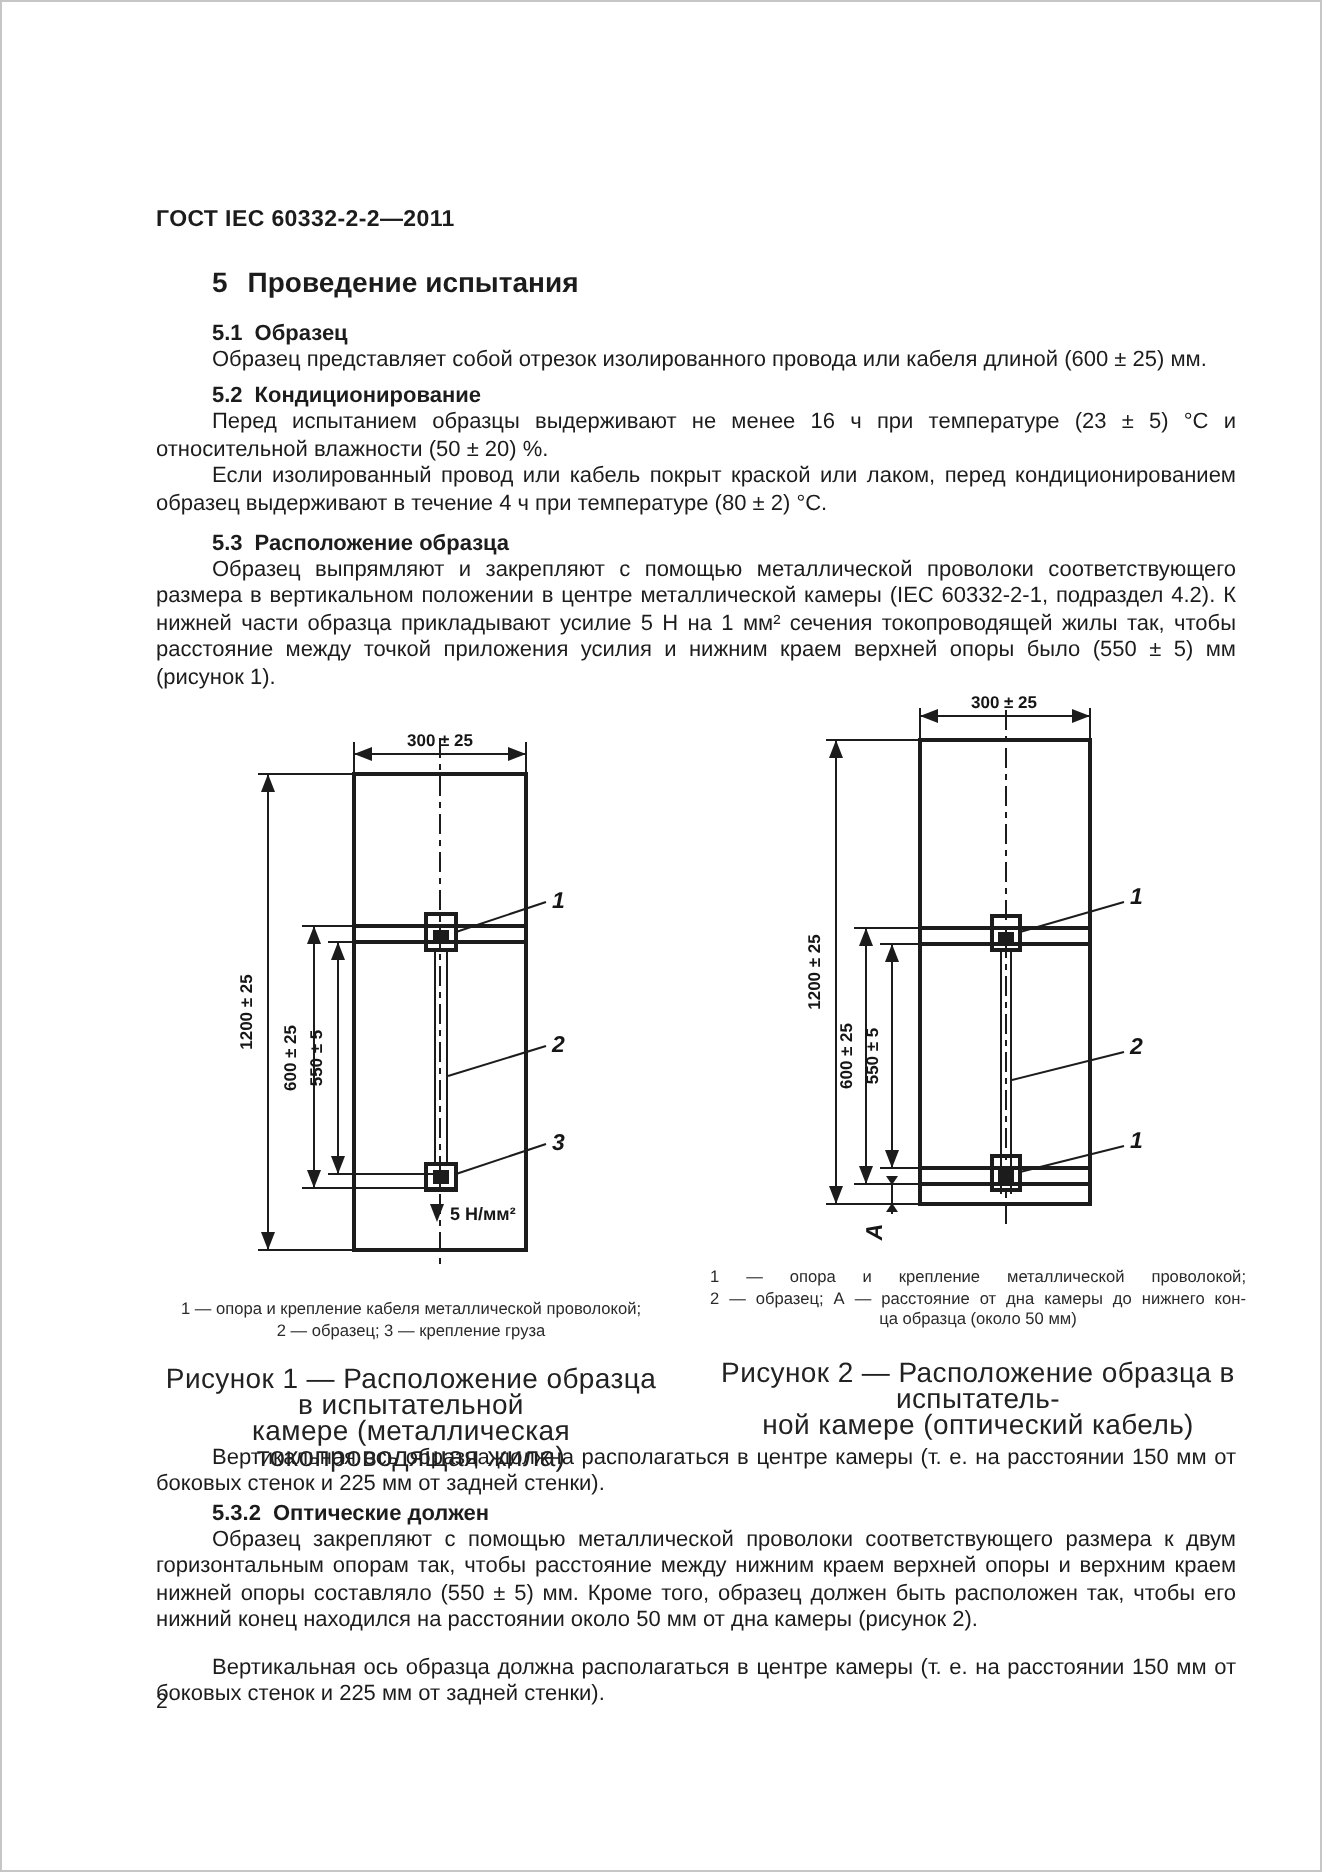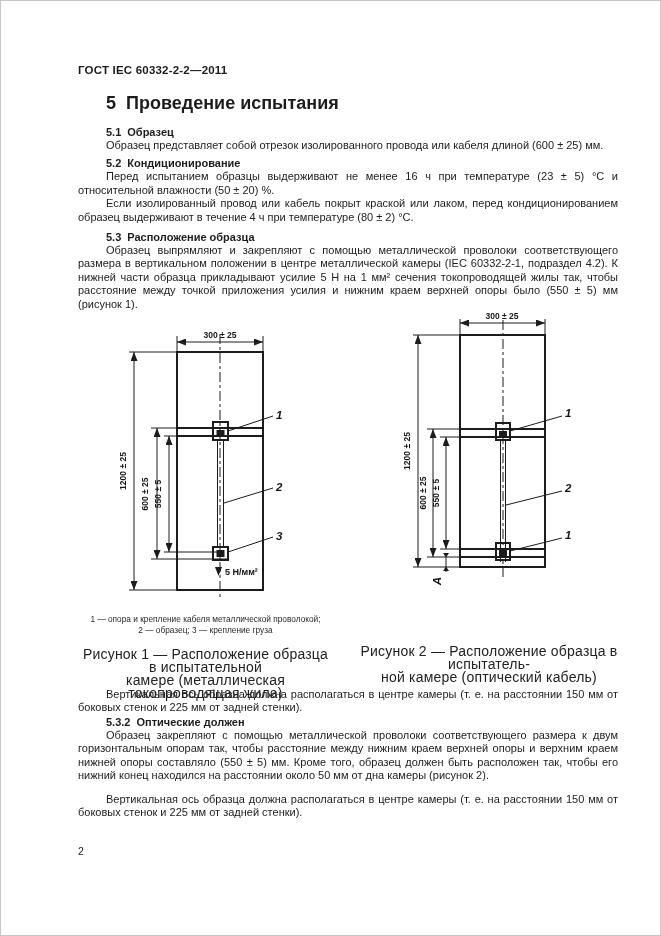--- a/index.html
+++ b/index.html
@@ -1,21 +1,21 @@
 <!DOCTYPE html>
 <html lang="ru"><head>
 <meta charset="utf-8">
 <style>
   html,body{margin:0;padding:0;}
   body{width:661px;height:936px;background:#fff;overflow:hidden;
        font-family:"Liberation Sans",sans-serif;color:#1c1c1c;}
   .page{position:relative;width:661px;height:936px;box-sizing:border-box;
         padding:64px 43px 0 78px;box-shadow:inset 0 0 0 1px #c6c6c6;background:#fff;}
-  .doc-header{font-size:11.5px;font-weight:bold;letter-spacing:.2px;}
-  .h-main{font-size:18px;font-weight:bold;margin:17px 0 0 28px;}
+  .doc-header{font-size:11.5px;font-weight:bold;letter-spacing:.2px;margin-top:40px;}
+  .h-main{font-size:14px;font-weight:bold;margin:17px 0 0 28px;}
   .h-main .ht{margin-left:10px;}
   .h-sub{font-size:11px;font-weight:bold;margin:4px 0 0 28px;line-height:14px;}
   .h-sub .ht{margin-left:6px;}
   .h-tight{margin-top:6px;}
   .p{font-size:11px;line-height:13.4px;text-align:justify;text-indent:28px;
      margin:0;hyphens:auto;-webkit-hyphens:auto;}
   .figures-block{position:relative;height:368px;margin-top:3px;}
   .fig-svg{position:absolute;}
   .legend{position:absolute;font-size:8.3px;line-height:10.5px;color:#2a2a2a;}
   .legend div{text-align:center;}
@@ -170,20 +170,25 @@
       <line class="thin" x1="121" y1="195" x2="177" y2="181"></line>
       <text class="callout" x="180" y="182">2</text>
       <line class="thin" x1="125" y1="241" x2="177" y2="228"></line>
       <text class="callout" x="180" y="229">1</text>
     </svg>
 
     <div class="legend" style="left:0;top:300px;width:255px">
       <div>1 — опора и крепление кабеля металлической проволокой;</div>
       <div>2 — образец; 3 — крепление груза</div>
     </div>
+    <div class="legend" style="left:277px;top:284px;width:268px">
+      <div class="just">1 — опора и крепление металлической проволокой;</div>
+      <div class="just">2 — образец; А — расстояние от дна камеры до нижнего кон-</div>
+      <div>ца образца (около 50 мм)</div>
+    </div>
 
     <div class="caption" style="left:0;top:334px;width:255px">
       <div>Рисунок 1 — Расположение образца в испытательной</div>
       <div>камере (металлическая токопроводящая жила)</div>
     </div>
     <div class="caption" style="left:277px;top:331px;width:268px">
       <div>Рисунок 2 — Расположение образца в испытатель-</div>
       <div>ной камере (оптический кабель)</div>
     </div>
   </div>

